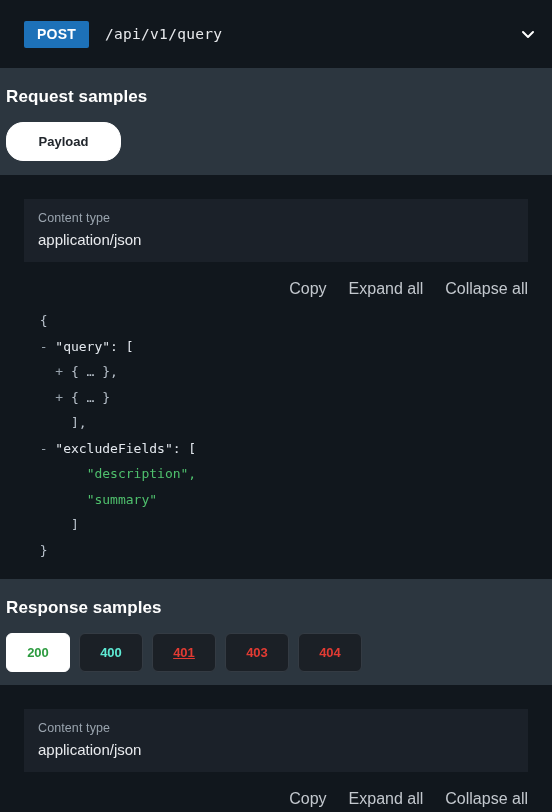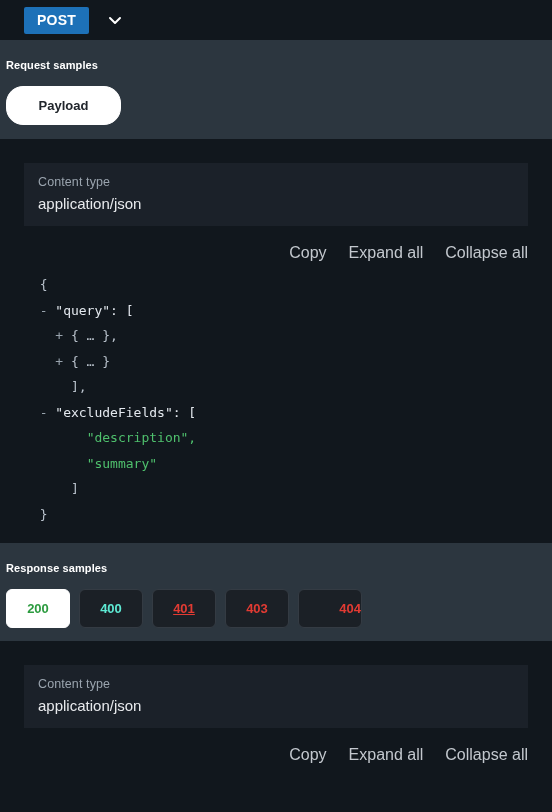--- a/index.html
+++ b/index.html
@@ -15,21 +15,21 @@
   }
   .page {
     position: relative;
     width: 552px;
     height: 812px;
     background: #2c363f;
   }
 
   
   .endpoint-bar {
-    height: 40px;
+    height: 68px;
     background: #11171d;
     display: flex;
     align-items: center;
     padding: 0 14px 0 24px;
     box-sizing: border-box;
   }
   .method-badge {
     background: #1d71b8;
     color: #ffffff;
     font-size: 14px;
@@ -56,21 +56,21 @@
     height: 20px;
     display: flex;
     align-items: center;
     justify-content: center;
   }
   .chevron svg { display: block; }
 
   
   .section-title {
     color: #ffffff;
-    font-size: 11px;
+    font-size: 17px;
     font-weight: bold;
     margin: 0;
     padding: 19px 0 0 6px;
     letter-spacing: 0.1px;
   }
 
   .tabs {
     display: flex;
     gap: 9px;
     padding: 15px 0 14px 6px;
@@ -177,20 +177,21 @@
     white-space: pre;
   }
 </style>
 </head>
 <body>
 
 <div class="page">
 
   <div class="endpoint-bar">
     <div class="method-badge">POST</div>
+    <div class="endpoint-path">/api/v1/query</div>
     <div class="chevron">
       <svg width="16" height="16" viewBox="0 0 16 16" aria-hidden="true">
         <path d="M3 6 L8 11 L13 6" fill="none" stroke="#ffffff" stroke-width="2" stroke-linecap="round" stroke-linejoin="round"></path>
       </svg>
     </div>
   </div>
 
   <div>
     <h2 class="section-title">Request samples</h2>
 
@@ -215,21 +216,21 @@
   </div>
 
   <div>
     <h2 class="section-title">Response samples</h2>
 
     <div class="status-tabs" id="status-tabs">
         <div class="status-tab active" style="color: rgb(44, 155, 63);">200</div>
         <div class="status-tab" style="color: #5eead4;">400</div>
         <div class="status-tab" style="color: rgb(226, 59, 51); text-decoration: underline;">401</div>
         <div class="status-tab" style="color: rgb(226, 59, 51);">403</div>
-        <div class="status-tab" style="color: rgb(226, 59, 51); text-align: right;">404</div>
+        <div class="status-tab" style="color: rgb(226, 59, 51);">404</div>
       </div>
 
     <div class="sample-panel">
       <div class="content-type-box">
         <div class="content-type-label">Content type</div>
         <div class="content-type-value">application/json</div>
       </div>
 
       <div class="code-toolbar">
         <span>Copy</span>

